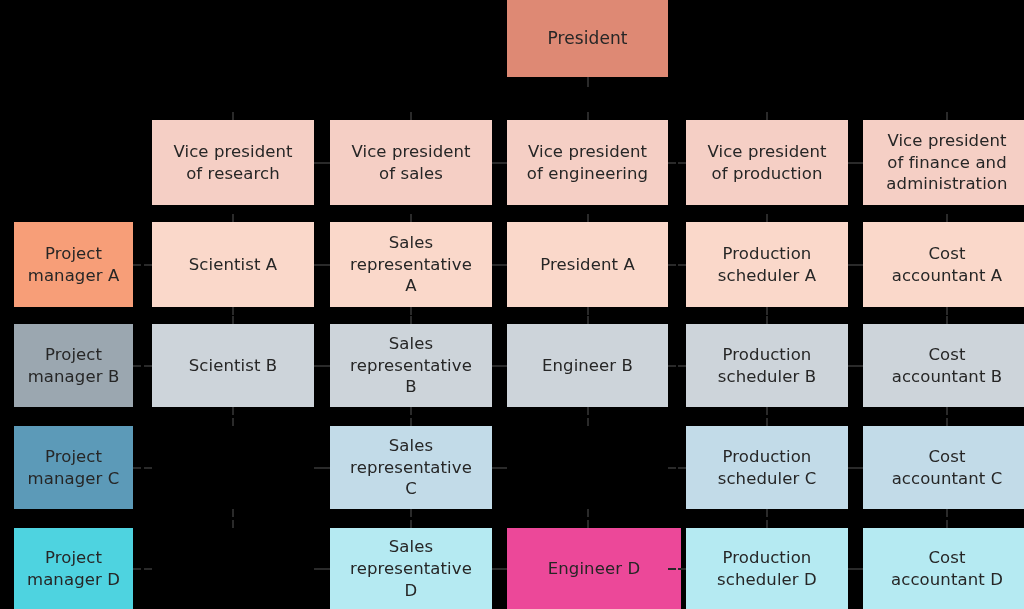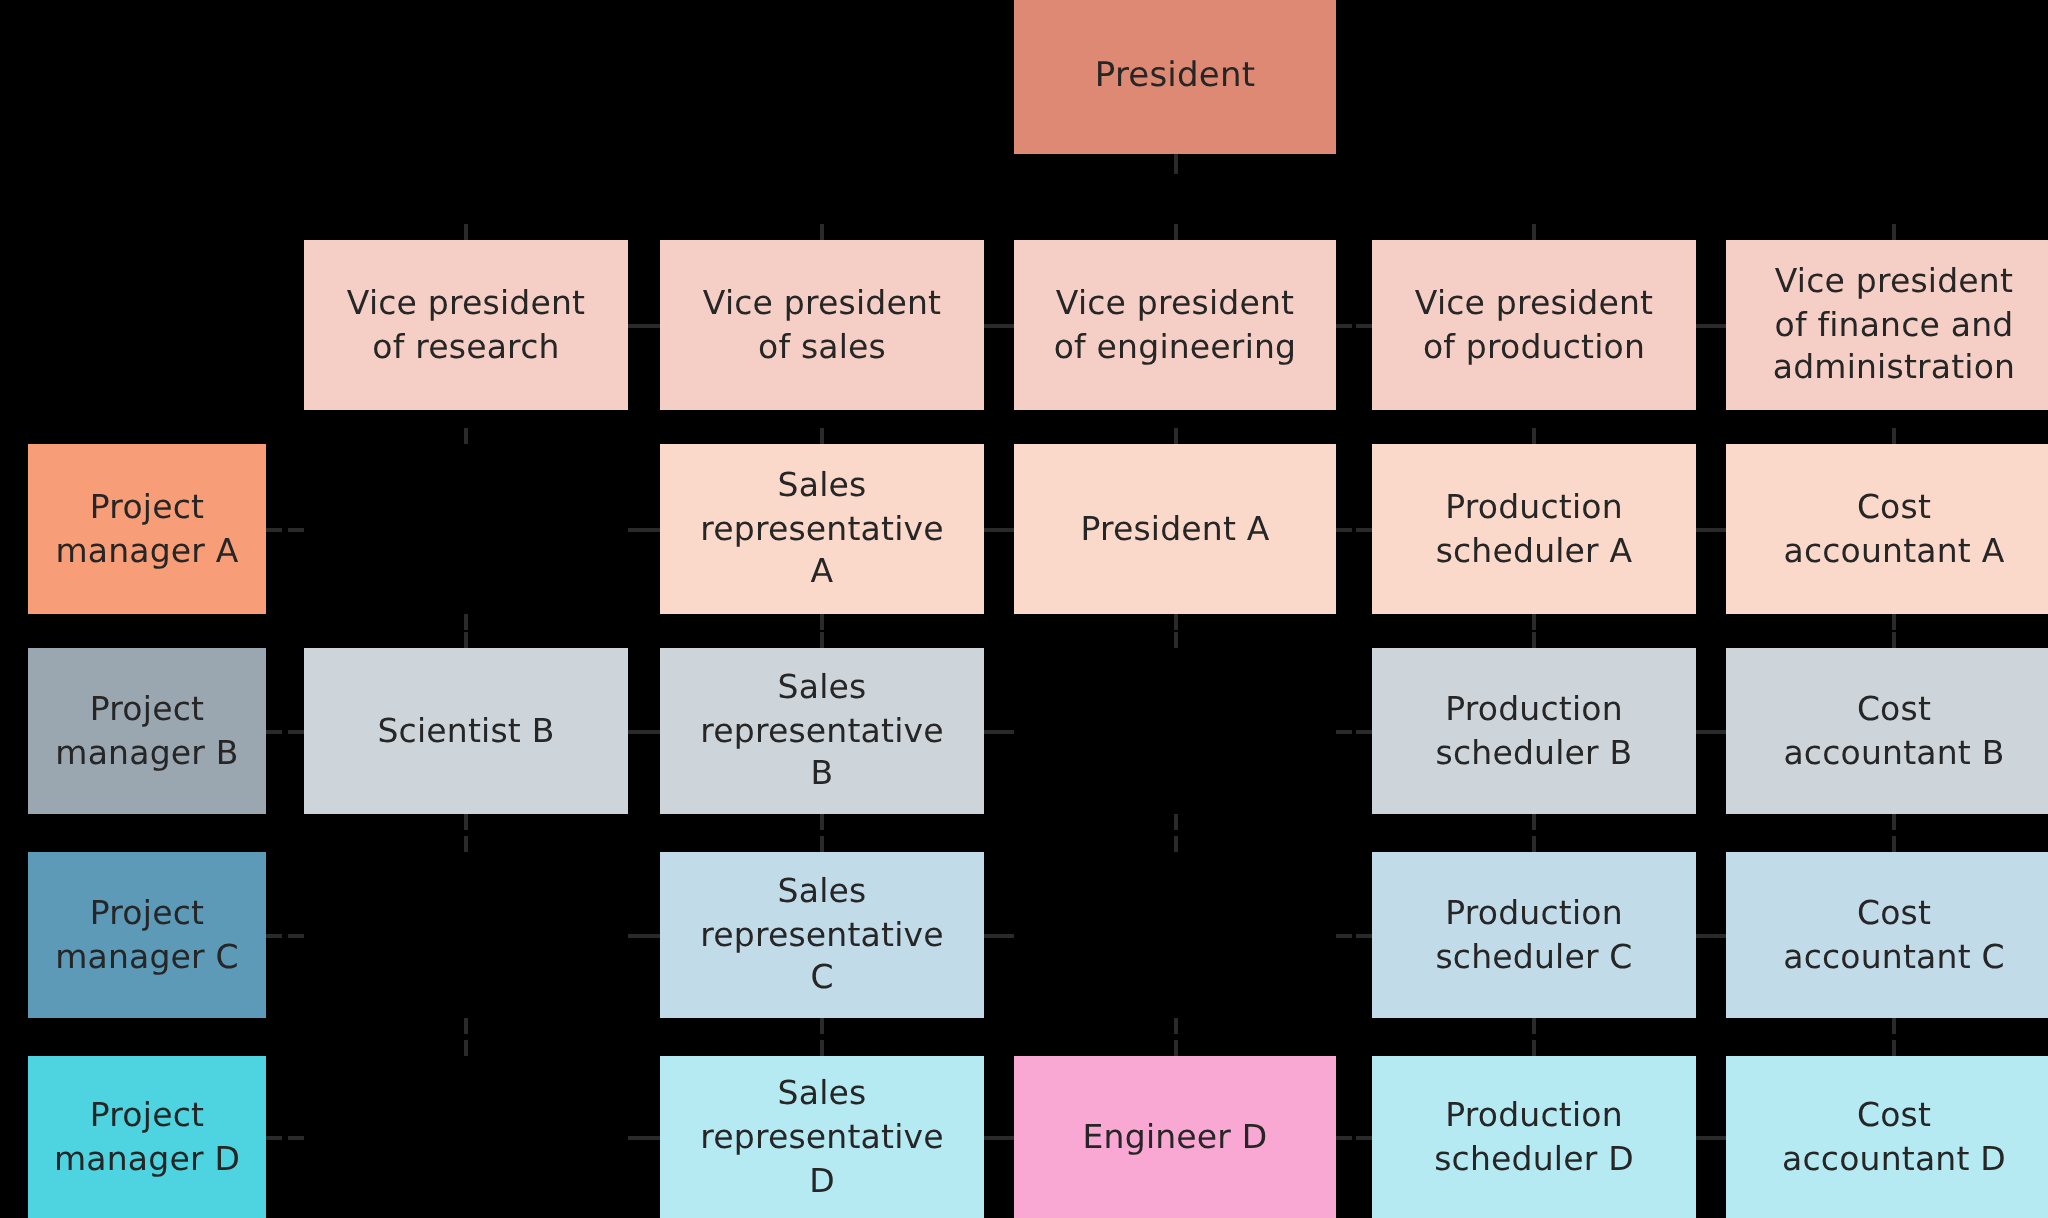--- a/index.html
+++ b/index.html
@@ -55,20 +55,21 @@
 of finance and
 administration</div>
     <div class="connector v" style="left: 586.5px; top: 77px; height: 10px;"></div>
     <div class="connector v" style="left: 232px; top: 112px; height: 8px;"></div>
     <div class="connector v" style="left: 410px; top: 112px; height: 8px;"></div>
     <div class="connector v" style="left: 586.5px; top: 112px; height: 8px;"></div>
     <div class="connector v" style="left: 766px; top: 112px; height: 8px;"></div>
     <div class="connector v" style="left: 946px; top: 112px; height: 8px;"></div>
     <div class="node" style="left: 14px; top: 222px; width: 119px; height: 85px; background: rgb(247, 158, 120); color: rgb(38, 38, 38);">Project
 manager A</div>
+    <div class="node" style="left: 152px; top: 222px; width: 162px; height: 85px; background: rgb(250, 216, 202); color: rgb(38, 38, 38);">Scientist A</div>
     <div class="connector v" style="left: 232px; top: 214px; height: 8px;"></div>
     <div class="connector v" style="left: 232px; top: 307px; height: 8px;"></div>
     <div class="node" style="left: 330px; top: 222px; width: 162px; height: 85px; background: rgb(250, 216, 202); color: rgb(38, 38, 38);">Sales
 representative
 A</div>
     <div class="connector v" style="left: 410px; top: 214px; height: 8px;"></div>
     <div class="connector v" style="left: 410px; top: 307px; height: 8px;"></div>
     <div class="node" style="left: 507px; top: 222px; width: 161px; height: 85px; background: rgb(250, 216, 202); color: rgb(38, 38, 38);">President A</div>
     <div class="connector v" style="left: 586.5px; top: 214px; height: 8px;"></div>
     <div class="connector v" style="left: 586.5px; top: 307px; height: 8px;"></div>
@@ -94,20 +95,21 @@
     <div class="node" style="left: 14px; top: 324px; width: 119px; height: 83px; background: rgb(155, 167, 176); color: rgb(38, 38, 38);">Project
 manager B</div>
     <div class="node" style="left: 152px; top: 324px; width: 162px; height: 83px; background: rgb(205, 212, 218); color: rgb(38, 38, 38);">Scientist B</div>
     <div class="connector v" style="left: 232px; top: 316px; height: 8px;"></div>
     <div class="connector v" style="left: 232px; top: 407px; height: 8px;"></div>
     <div class="node" style="left: 330px; top: 324px; width: 162px; height: 83px; background: rgb(205, 212, 218); color: rgb(38, 38, 38);">Sales
 representative
 B</div>
     <div class="connector v" style="left: 410px; top: 316px; height: 8px;"></div>
     <div class="connector v" style="left: 410px; top: 407px; height: 8px;"></div>
+    <div class="node" style="left: 507px; top: 324px; width: 161px; height: 83px; background: rgb(205, 212, 218); color: rgb(38, 38, 38);">Engineer B</div>
     <div class="connector v" style="left: 586.5px; top: 316px; height: 8px;"></div>
     <div class="connector v" style="left: 586.5px; top: 407px; height: 8px;"></div>
     <div class="node" style="left: 686px; top: 324px; width: 162px; height: 83px; background: rgb(205, 212, 218); color: rgb(38, 38, 38);">Production
 scheduler B</div>
     <div class="connector v" style="left: 766px; top: 316px; height: 8px;"></div>
     <div class="connector v" style="left: 766px; top: 407px; height: 8px;"></div>
     <div class="node" style="left: 863px; top: 324px; width: 168px; height: 83px; background: rgb(205, 212, 218); color: rgb(38, 38, 38);">Cost
 accountant B</div>
     <div class="connector v" style="left: 946px; top: 316px; height: 8px;"></div>
     <div class="connector v" style="left: 946px; top: 407px; height: 8px;"></div>
@@ -152,21 +154,21 @@
     <div class="connector h" style="left: 848px; top: 466.5px; width: 8px;"></div>
     <div class="connector h" style="left: 855px; top: 466.5px; width: 8px;"></div>
     <div class="connector h" style="left: 855px; top: 466.5px; width: 8px;"></div>
     <div class="node" style="left: 14px; top: 528px; width: 119px; height: 82px; background: rgb(78, 211, 224); color: rgb(38, 38, 38);">Project
 manager D</div>
     <div class="connector v" style="left: 232px; top: 520px; height: 8px;"></div>
     <div class="node" style="left: 330px; top: 528px; width: 162px; height: 82px; background: rgb(181, 234, 242); color: rgb(38, 38, 38);">Sales
 representative
 D</div>
     <div class="connector v" style="left: 410px; top: 520px; height: 8px;"></div>
-    <div class="node" style="left: 507px; top: 528px; width: 161px; height: 82px; background: #f9a8d4; color: rgb(38, 38, 38);">Engineer D</div>
+    <div class="node" style="left: 507px; top: 528px; width: 174px; height: 82px; background: #ec4899; color: rgb(38, 38, 38);">Engineer D</div>
     <div class="connector v" style="left: 586.5px; top: 520px; height: 8px;"></div>
     <div class="node" style="left: 686px; top: 528px; width: 162px; height: 82px; background: rgb(181, 234, 242); color: rgb(38, 38, 38);">Production
 scheduler D</div>
     <div class="connector v" style="left: 766px; top: 520px; height: 8px;"></div>
     <div class="node" style="left: 863px; top: 528px; width: 168px; height: 82px; background: rgb(181, 234, 242); color: rgb(38, 38, 38);">Cost
 accountant D</div>
     <div class="connector v" style="left: 946px; top: 520px; height: 8px;"></div>
     <div class="connector h" style="left: 133px; top: 568px; width: 8px;"></div>
     <div class="connector h" style="left: 144px; top: 568px; width: 8px;"></div>
     <div class="connector h" style="left: 314px; top: 568px; width: 8px;"></div>

